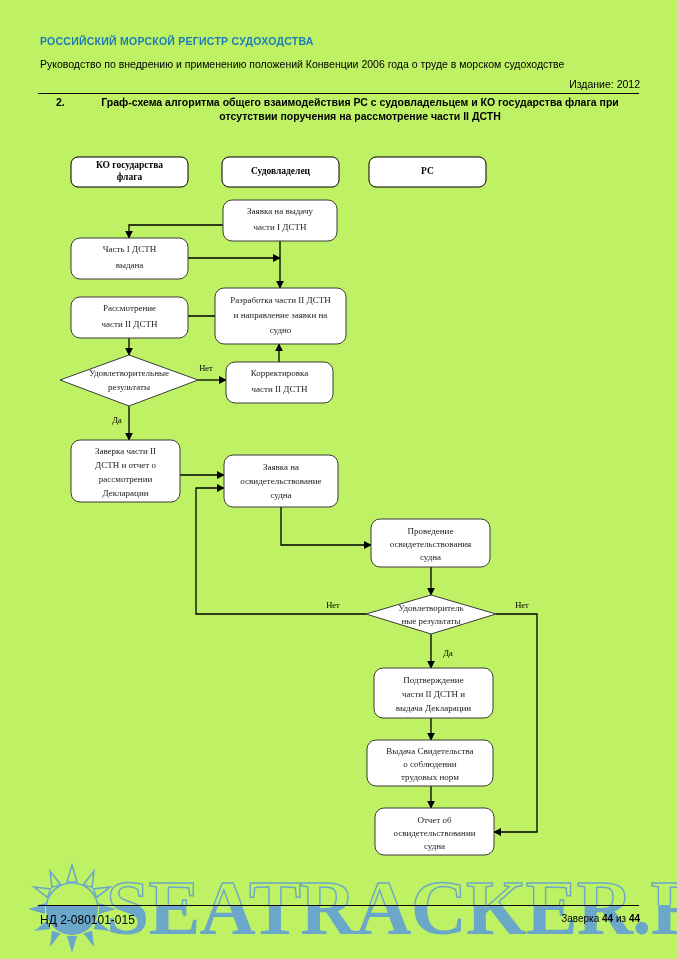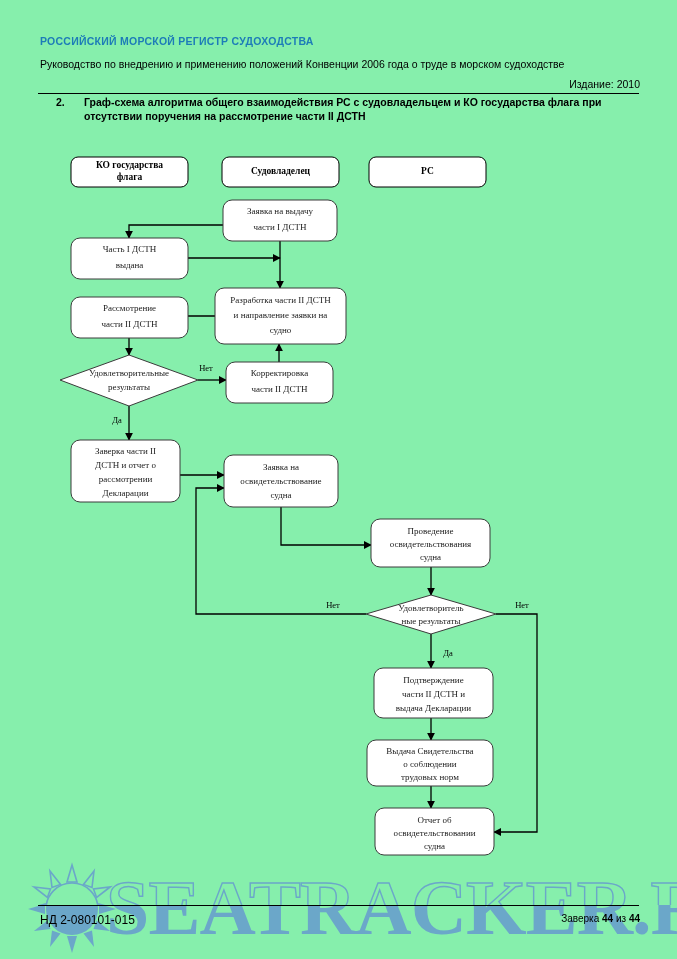--- a/index.html
+++ b/index.html
@@ -9,21 +9,21 @@
     background: #ffffff;
   }
   body {
     font-family: "Liberation Sans", sans-serif;
     color: #000;
   }
   #page {
     position: relative;
     width: 677px;
     height: 959px;
-    background: #86efac;
+    background: #bef264;
     overflow: hidden;
   }
 
   
   .hdr-org {
     position: absolute;
     left: 40px;
     top: 35px;
     font-family: "Liberation Sans", sans-serif;
     font-weight: bold;
@@ -70,20 +70,21 @@
   }
   .sec-title {
     position: absolute;
     left: 84px;
     top: 96px;
     width: 552px;
     font-family: "Liberation Sans", sans-serif;
     font-weight: bold;
     font-size: 10.5px;
     line-height: 13.5px;
+    text-align: center;
   }
 
   
   #chart {
     position: absolute;
     left: 0;
     top: 140px;
     width: 677px;
     height: 730px;
   }
@@ -171,21 +172,21 @@
   }
   .ftr-right b { font-weight: bold; }
 </style>
 </head>
 <body>
 
 <div id="page">
 
   <div class="hdr-org">РОССИЙСКИЙ МОРСКОЙ РЕГИСТР СУДОХОДСТВА</div>
   <div class="hdr-sub">Руководство по внедрению и применению положений Конвенции 2006 года о труде в морском судоходстве</div>
-  <div class="hdr-edition">Издание: 2010</div>
+  <div class="hdr-edition">Издание: 2012</div>
   <div class="hdr-rule"></div>
 
   <div class="sec-num">2.</div>
   <div class="sec-title">Граф-схема алгоритма общего взаимодействия РС с судовладельцем и КО государства флага при отсутствии поручения на рассмотрение части II ДСТН</div>
 
   <div id="chart">
     <svg width="677" height="730" viewBox="0 0 677 730" xmlns="http://www.w3.org/2000/svg">
       <defs>
         <marker id="arrow" viewBox="0 0 10 10" refX="9" refY="5" markerWidth="6" markerHeight="6" orient="auto-start-reverse">
           <path d="M 0 0 L 10 5 L 0 10 z" fill="#000"></path>

